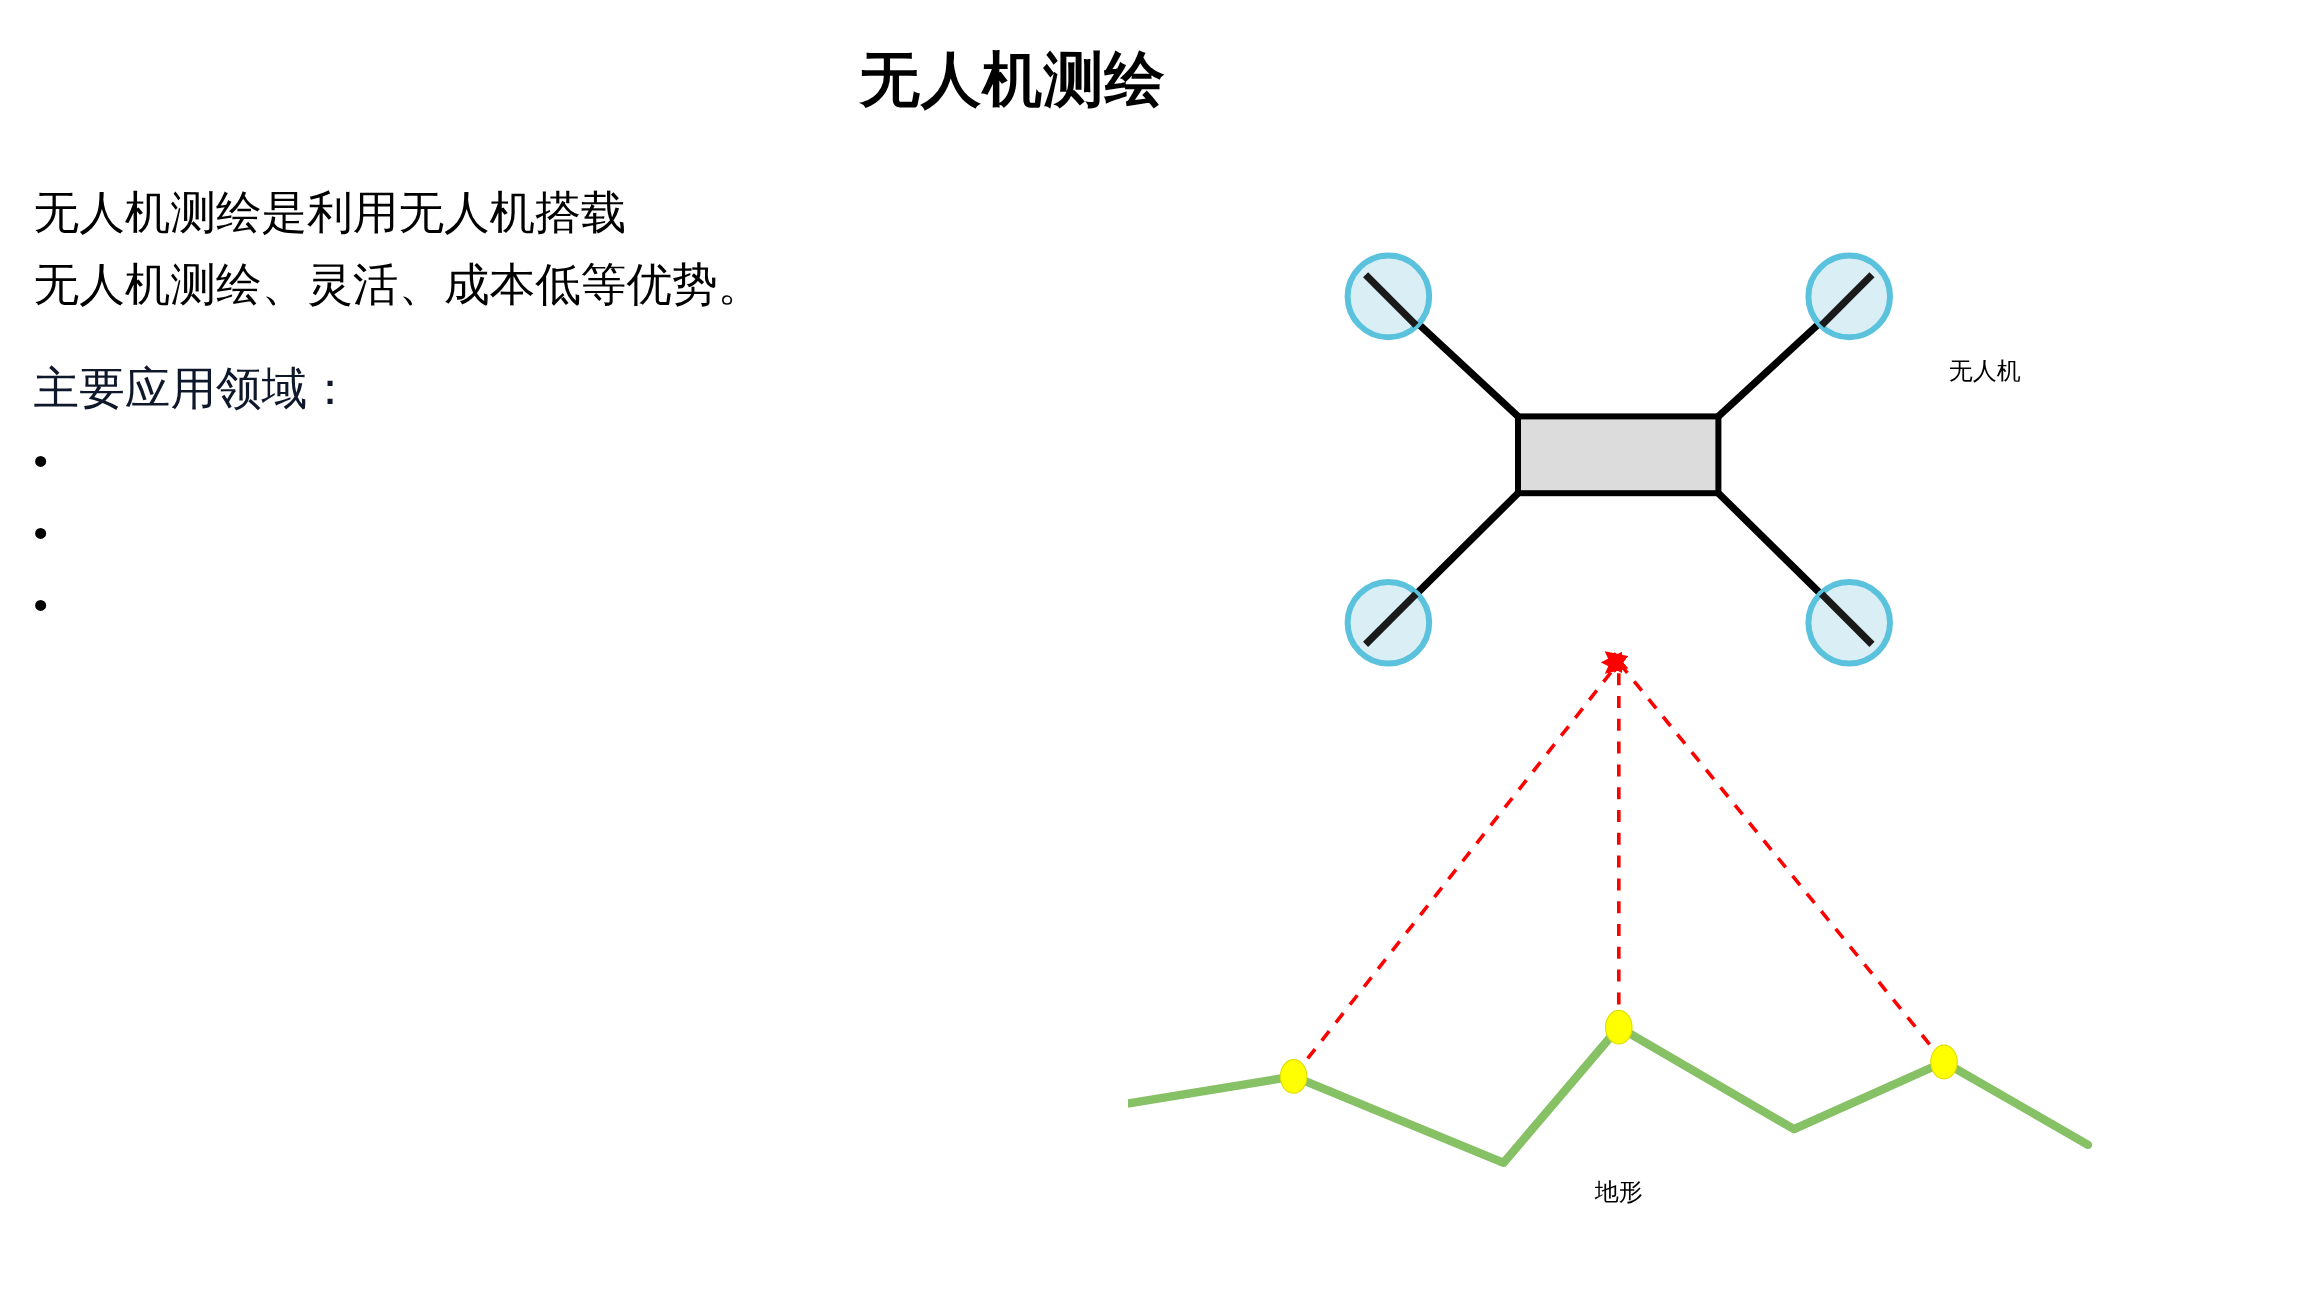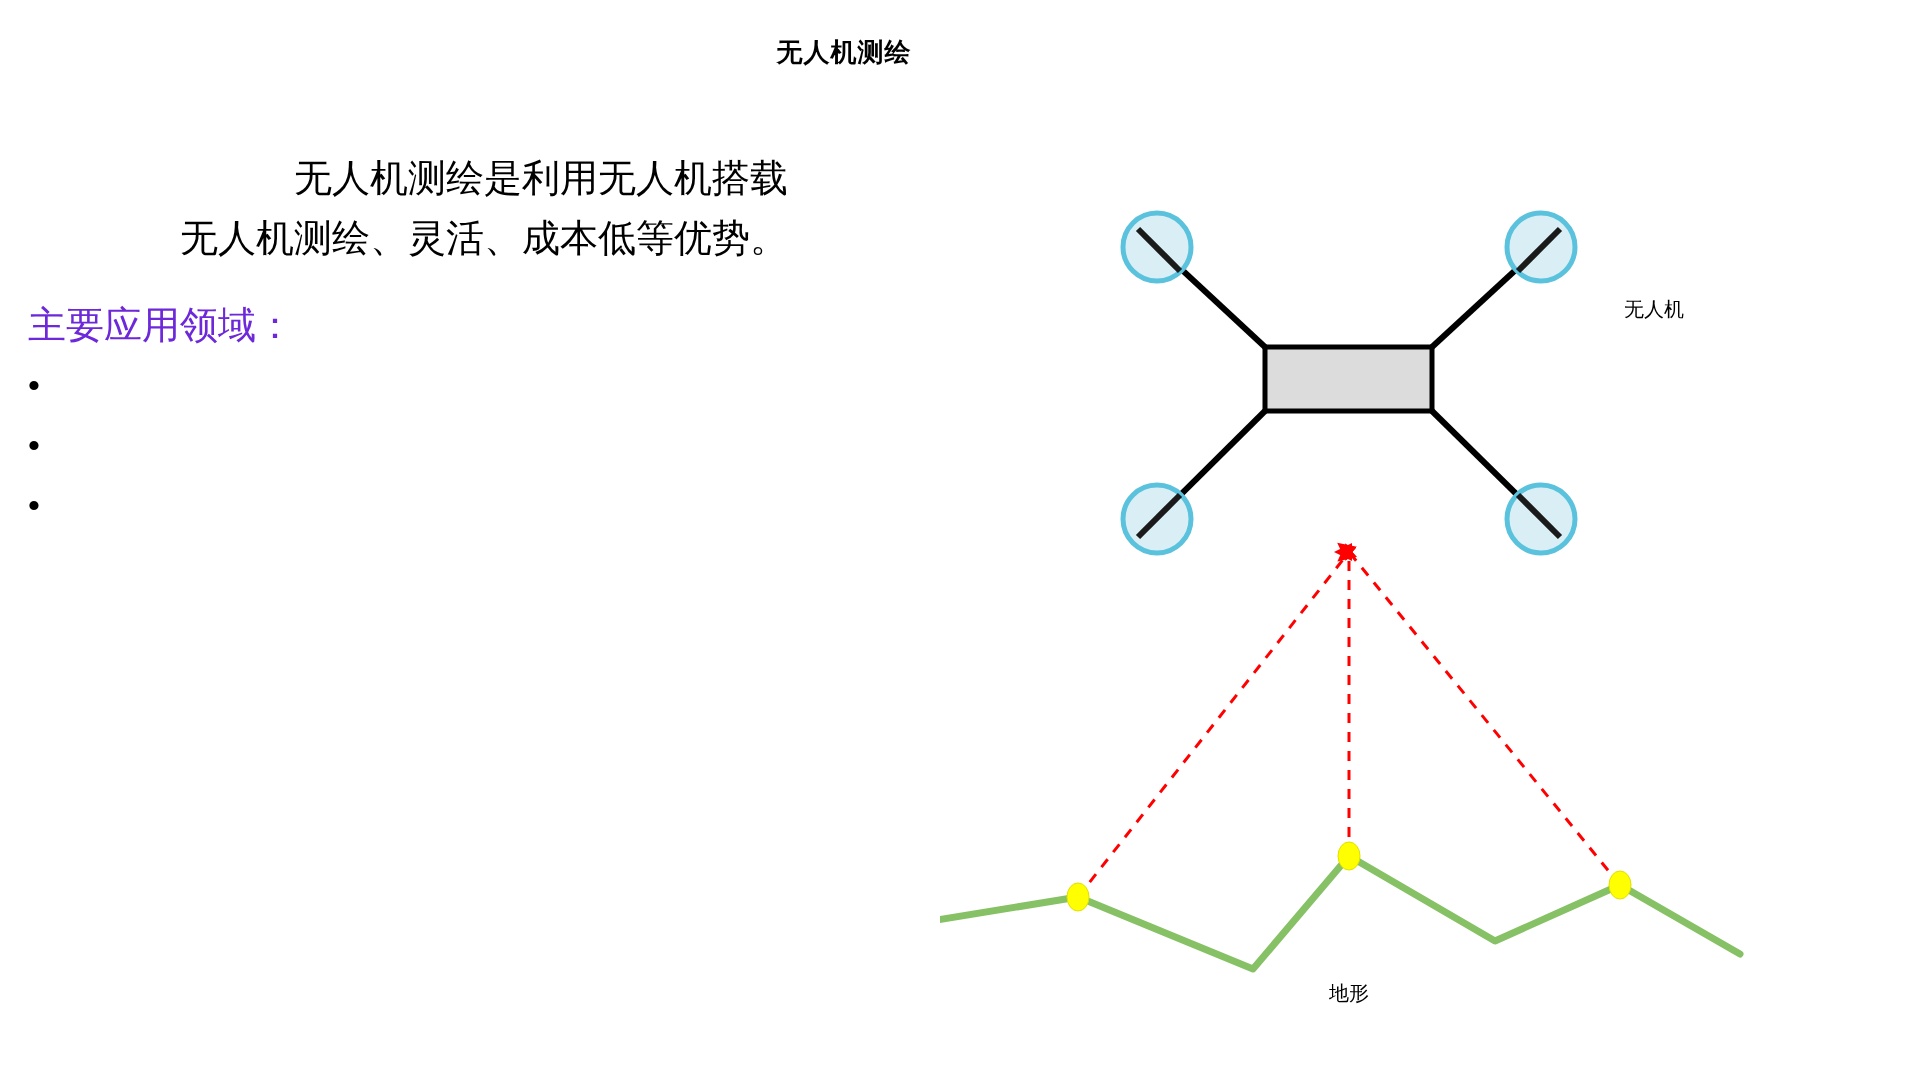--- a/index.html
+++ b/index.html
@@ -21,45 +21,44 @@
     width: 1920px;
     height: 1080px;
     background: #ffffff;
   }
   #slide-title {
     position: absolute;
     left: 0;
     top: 38px;
     width: 1688px;
     text-align: center;
-    font-size: 26px;
+    font-size: 50px;
     font-weight: bold;
     letter-spacing: 1px;
     line-height: 1.15;
     color: #000000;
   }
   #text-column {
     position: absolute;
     left: 28px;
     top: 148px;
     width: 760px;
   }
   .para-line {
     font-size: 38px;
     line-height: 60px;
     white-space: nowrap;
     color: #000000;
-    text-align: right;
   }
   #applications-heading {
     font-size: 38px;
     line-height: 60px;
     margin-top: 27px;
     white-space: nowrap;
-    color: #6d28d9;
+    color: #0f172a;
   }
   #applications-list {
     list-style: none;
     margin: 0;
     padding: 0;
   }
   #applications-list li {
     font-size: 38px;
     line-height: 60px;
     white-space: nowrap;

